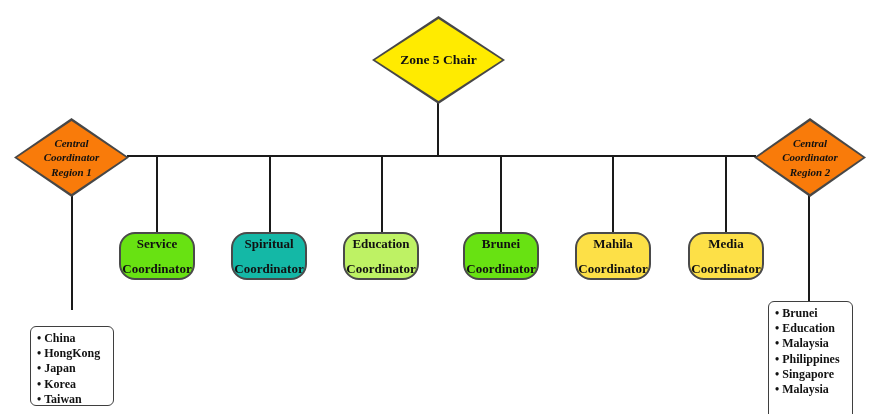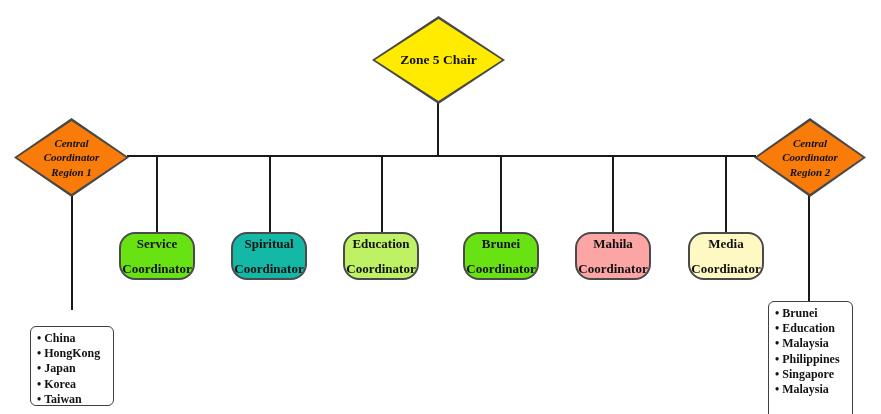--- a/index.html
+++ b/index.html
@@ -123,25 +123,25 @@
     <span>Coordinator</span>
   </div>
   <div class="coord" style="left: 343px; top: 232px; background: #bef264;">
     <span>Education</span>
     <span>Coordinator</span>
   </div>
   <div class="coord" style="left: 463px; top: 232px; background: rgb(104, 226, 18);">
     <span>Brunei</span>
     <span>Coordinator</span>
   </div>
-  <div class="coord" style="left: 575px; top: 232px; background: #fca5a5;">
+  <div class="coord" style="left: 575px; top: 232px; background: #fde047;">
     <span>Mahila</span>
     <span>Coordinator</span>
   </div>
-  <div class="coord" style="left: 688px; top: 232px; background: #fef9c3;">
+  <div class="coord" style="left: 688px; top: 232px; background: #fde047;">
     <span>Media</span>
     <span>Coordinator</span>
   </div>
 
   <div class="country-box" style="left:30px; top:326px; width:84px; height:80px;">
     <ul>
       <li>China</li>
       <li>HongKong</li>
       <li>Japan</li>
       <li>Korea</li>

